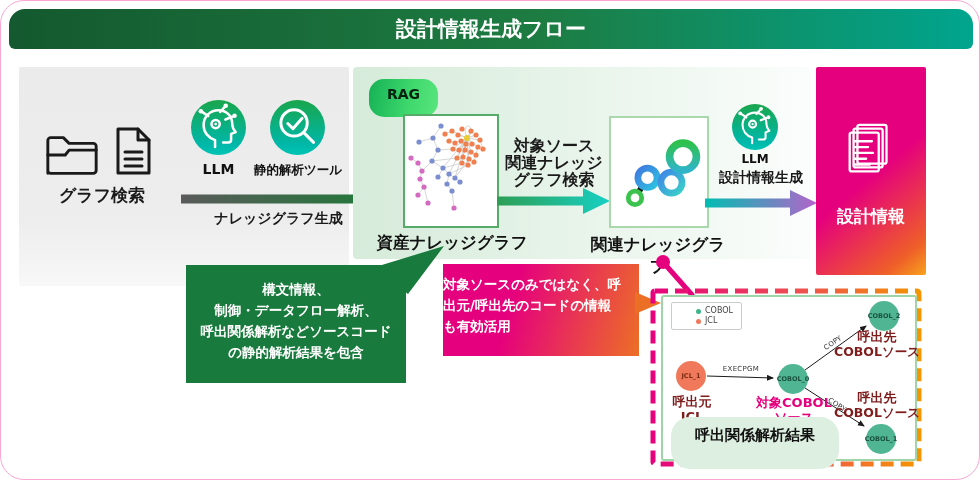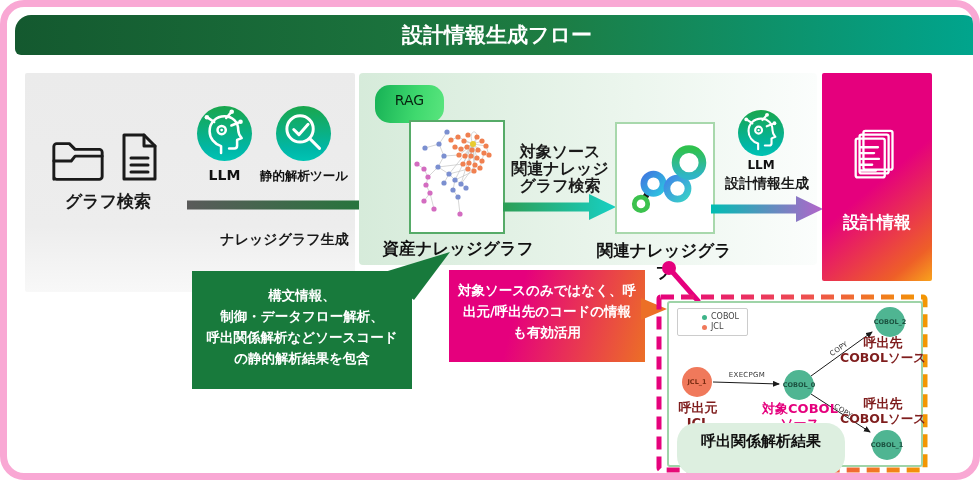--- a/index.html
+++ b/index.html
@@ -1,16 +1,16 @@
 <!DOCTYPE html>
 <html><head>
 <meta charset="utf-8">
 <style>
   html,body{margin:0;padding:0;background:#ffffff;}
-  .stage{position:relative;width:980px;height:480px;background:#ffffff;border:7px solid #f9a8d4;
+  .stage{position:relative;width:980px;height:480px;background:#ffffff;border:1px solid #f9a8d4;
          border-radius:24px;overflow:hidden;box-sizing:border-box;
          font-family:"DejaVu Sans","Liberation Sans",sans-serif;color:#1a1a1a;}
   .abs{position:absolute;}
   .ctr{text-align:center;}
 
   
   .header{left:8px;top:8px;width:964px;height:40px;border-radius:16px 16px 6px 6px;
           background:linear-gradient(90deg,#14592f 0%,#1d7c42 55%,#00a58e 100%);}
   .header-title{width:100%;line-height:40px;color:#ffffff;font-size:21px;font-weight:bold;text-align:center;}
 
@@ -22,40 +22,40 @@
 
   
   .grad-circle{border-radius:50%;background:linear-gradient(180deg,#19a64c 0%,#00b7a8 80%,#00c4b3 100%);}
   .icon-label{font-weight:bold;color:#111;}
 
   
   .rag-panel{left:352px;top:66px;width:458px;height:192px;border-radius:4px;
              background:linear-gradient(90deg,#d6ebda 0%,#eaf5ec 55%,#fbfdfc 100%);}
   .rag-badge{left:368px;top:78px;width:69px;height:38px;border-radius:15px;
              background:linear-gradient(100deg,#16b155 0%,#3fd96e 60%,#5ae57e 100%);
-             color:#06220f;font-size:14px;font-weight:normal;text-align:center;line-height:30px;}
+             color:#06220f;font-size:14px;font-weight:bold;text-align:center;line-height:30px;}
   .asset-box{left:402px;top:113px;width:96px;height:114px;background:#fff;border:2px solid #56ab68;box-sizing:border-box;}
   .related-box{left:608px;top:115px;width:100px;height:112px;background:#fff;border:2px solid #a8d8ac;box-sizing:border-box;}
   .graph-label{font-size:16.5px;font-weight:bold;color:#111;text-align:center;}
 
   .pink-panel{left:815px;top:66px;width:110px;height:208px;border-radius:2px;
               background:linear-gradient(140deg,#e5007d 0%,#e5007d 52%,#ee5f28 88%,#f8a31c 100%);}
   .pink-panel-label{left:815px;top:204px;width:110px;color:#fff;font-size:17px;font-weight:bold;text-align:center;}
 
   
-  .arrow1-label{left:190px;top:209px;width:175px;font-size:14px;font-weight:bold;text-align:center;margin-top:15px;}
+  .arrow1-label{left:190px;top:209px;width:175px;font-size:14px;font-weight:bold;text-align:center;}
   .search-label{left:497px;top:136px;width:112px;font-size:16px;font-weight:bold;line-height:17px;text-align:center;}
   .gen-label{left:700px;top:168px;width:120px;font-size:14px;font-weight:bold;text-align:center;}
 
   
   .callout-green{left:185px;top:264px;width:220px;height:104px;background:#187a3c;
                  color:#fff;font-size:13.5px;font-weight:bold;line-height:21px;text-align:center;padding-top:14px;box-sizing:content-box;}
   .callout-pink{left:442px;top:263px;width:196px;height:82px;
                 background:linear-gradient(105deg,#e5007d 35%,#ec6f26 100%);
-                color:#fff;font-size:13.5px;font-weight:bold;line-height:21px;text-align:center;padding-top:10px;}
+                color:#fff;font-size:13.5px;font-weight:bold;line-height:21px;padding-top:10px;}
   .pink-tail{left:634px;top:291px;width:26px;height:22px;background:#ec6f26;
              clip-path:polygon(0 0,100% 50%,0 100%);}
 
   
   .cg-inner{left:660px;top:294px;width:252px;height:162px;background:#fff;border:2px solid #9fd4a8;border-radius:3px;}
   .cg-legend{left:8px;top:5px;background:#fff;border:1px solid #cccccc;border-radius:2px;padding:3px 8px 3px 24px;}
   .cg-legend-row{display:flex;align-items:center;gap:4px;font-size:8px;color:#444;line-height:10px;}
   .cg-dot{width:5px;height:5px;border-radius:50%;}
   .dot-cobol{background:#3eb489;}
   .dot-jcl{background:#f0795b;}

